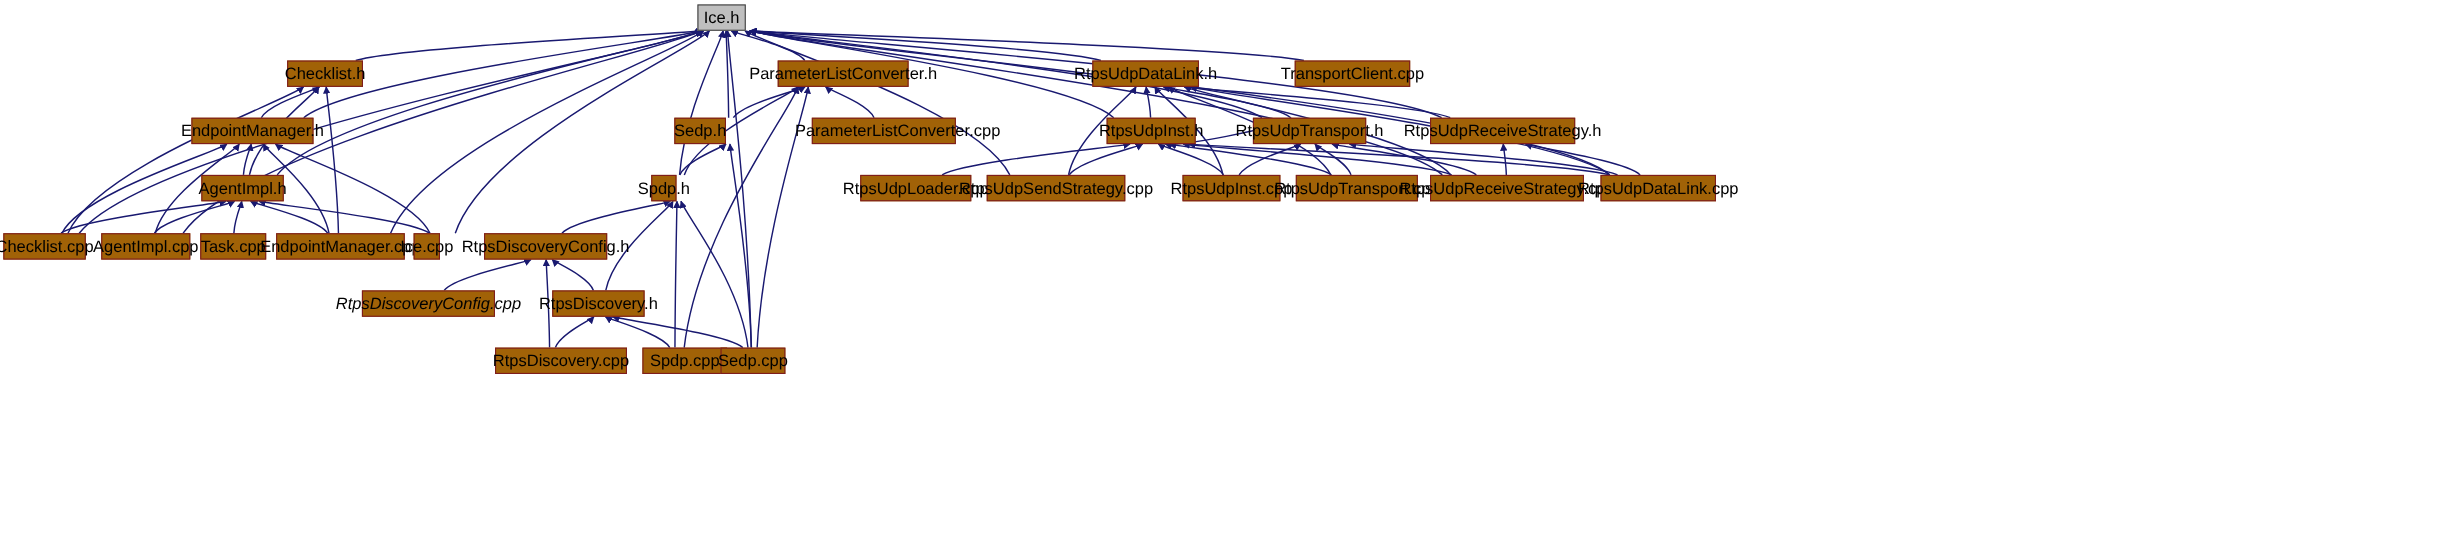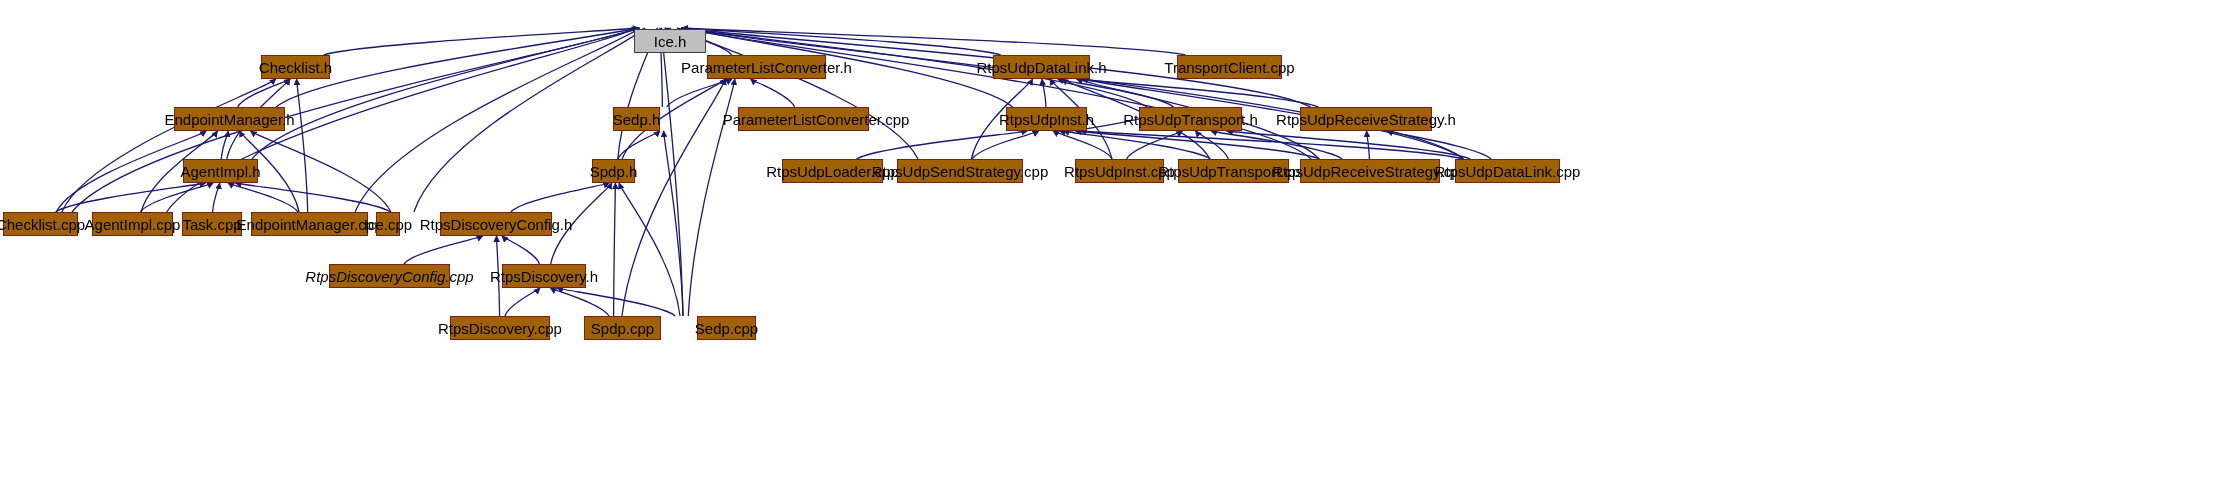--- a/index.html
+++ b/index.html
@@ -90,44 +90,44 @@
         <path d="M 1463.4 159.0 C 1417.1 146.4, 1110.0 133.8, 1080.5 131.0" marker-end="url(#arrow)"></path>
         <path d="M 1126.5 159.0 C 1133.3 146.4, 1178.1 133.8, 1182.4 131.0" marker-end="url(#arrow)"></path>
         <path d="M 1228.2 159.0 C 1224.2 146.4, 1197.9 133.8, 1195.4 131.0" marker-end="url(#arrow)"></path>
         <path d="M 1342.1 159.0 C 1326.2 146.4, 1221.1 133.8, 1211.0 131.0" marker-end="url(#arrow)"></path>
         <path d="M 1470.5 159.0 C 1441.0 146.4, 1245.5 133.8, 1226.8 131.0" marker-end="url(#arrow)"></path>
         <path d="M 1369.4 159.0 C 1369.0 146.4, 1366.8 133.8, 1366.6 131.0" marker-end="url(#arrow)"></path>
         <path d="M 1491.0 159.0 C 1478.4 146.4, 1394.8 133.8, 1386.8 131.0" marker-end="url(#arrow)"></path>
       </g>
   </svg>
   <div id="nodes">
-      <div class="node root" style="left: 634px; top: 4px; width: 72px; margin-top: 25px;">Ice.h</div>
+      <div class="node root" style="left: 634px; top: 4px; width: 44px;">Ice.h</div>
       <div class="node" style="left: 261px; top: 55px; width: 69px;">Checklist.h</div>
       <div class="node" style="left: 683px; top: 55px; width: 119px; margin-left: 24px;">ParameterListConverter.h</div>
       <div class="node" style="left: 993px; top: 55px; width: 97px;">RtpsUdpDataLink.h</div>
       <div class="node" style="left: 1177px; top: 55px; width: 105px;">TransportClient.cpp</div>
       <div class="node" style="left: 174px; top: 107px; width: 111px;">EndpointManager.h</div>
       <div class="node" style="left: 613px; top: 107px; width: 47px;">Sedp.h</div>
       <div class="node" style="left: 738px; top: 107px; width: 131px; padding-left: 32px;">ParameterListConverter.cpp</div>
       <div class="node" style="left: 1006px; top: 107px; width: 81px;">RtpsUdpInst.h</div>
       <div class="node" style="left: 1139px; top: 107px; width: 103px;">RtpsUdpTransport.h</div>
       <div class="node" style="left: 1300px; top: 107px; width: 132px;">RtpsUdpReceiveStrategy.h</div>
       <div class="node" style="left: 183px; top: 159px; width: 75px;">AgentImpl.h</div>
-      <div class="node" style="left: 592px; top: 159px; width: 43px;">Spdp.h</div>
+      <div class="node" style="left: 592px; top: 159px; width: 23px;">Spdp.h</div>
       <div class="node" style="left: 782px; top: 159px; width: 101px;">RtpsUdpLoader.cpp</div>
       <div class="node" style="left: 897px; top: 159px; width: 126px;">RtpsUdpSendStrategy.cpp</div>
       <div class="node" style="left: 1075px; top: 159px; width: 89px;">RtpsUdpInst.cpp</div>
       <div class="node" style="left: 1178px; top: 159px; width: 111px;">RtpsUdpTransport.cpp</div>
       <div class="node" style="left: 1300px; top: 159px; width: 140px;">RtpsUdpReceiveStrategy.cpp</div>
       <div class="node" style="left: 1455px; top: 159px; width: 105px;">RtpsUdpDataLink.cpp</div>
       <div class="node" style="left: 3px; top: 212px; width: 75px;">Checklist.cpp</div>
       <div class="node" style="left: 92px; top: 212px; width: 81px;">AgentImpl.cpp</div>
       <div class="node" style="left: 182px; top: 212px; width: 60px;">Task.cpp</div>
       <div class="node" style="left: 251px; top: 212px; width: 117px;">EndpointManager.cpp</div>
       <div class="node" style="left: 376px; top: 212px; width: 24px;">Ice.cpp</div>
       <div class="node" style="left: 440px; top: 212px; width: 112px;">RtpsDiscoveryConfig.h</div>
       <div class="node" style="left: 329px; top: 264px; width: 121px; font-style: italic;">RtpsDiscoveryConfig.cpp</div>
       <div class="node" style="left: 502px; top: 264px; width: 84px;">RtpsDiscovery.h</div>
-      <div class="node" style="left: 450px; top: 316px; width: 100px;">RtpsDiscovery.cpp</div>
+      <div class="node" style="left: 450px; top: 316px; width: 120px;">RtpsDiscovery.cpp</div>
       <div class="node" style="left: 584px; top: 316px; width: 77px;">Spdp.cpp</div>
-      <div class="node" style="left: 655px; top: 316px; width: 59px; margin-left: 42px;">Sedp.cpp</div>
+      <div class="node" style="left: 655px; top: 316px; width: 59px;">Sedp.cpp</div>
     </div>
 </div>
 
 </body></html>

